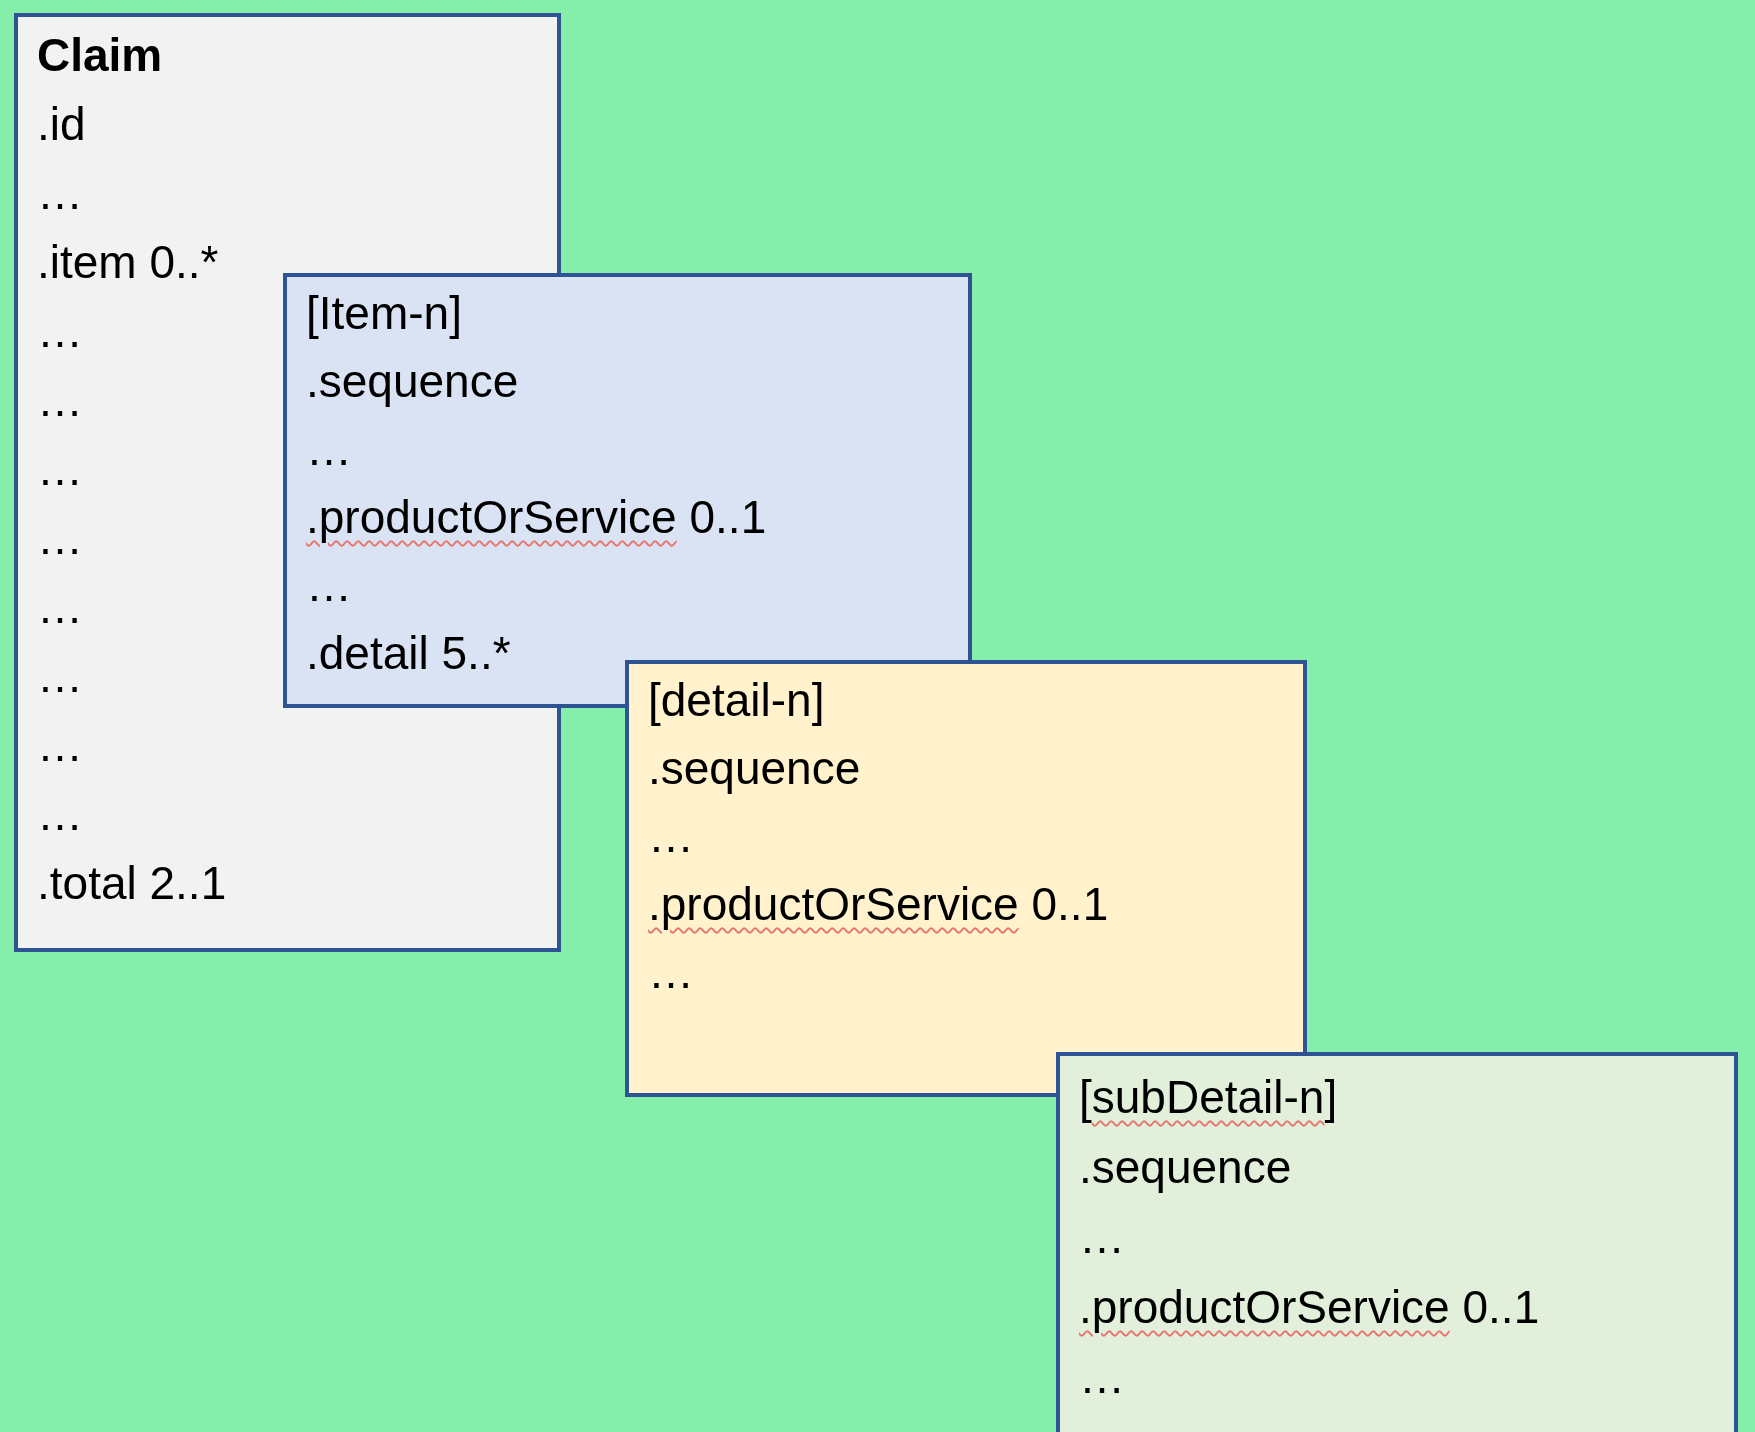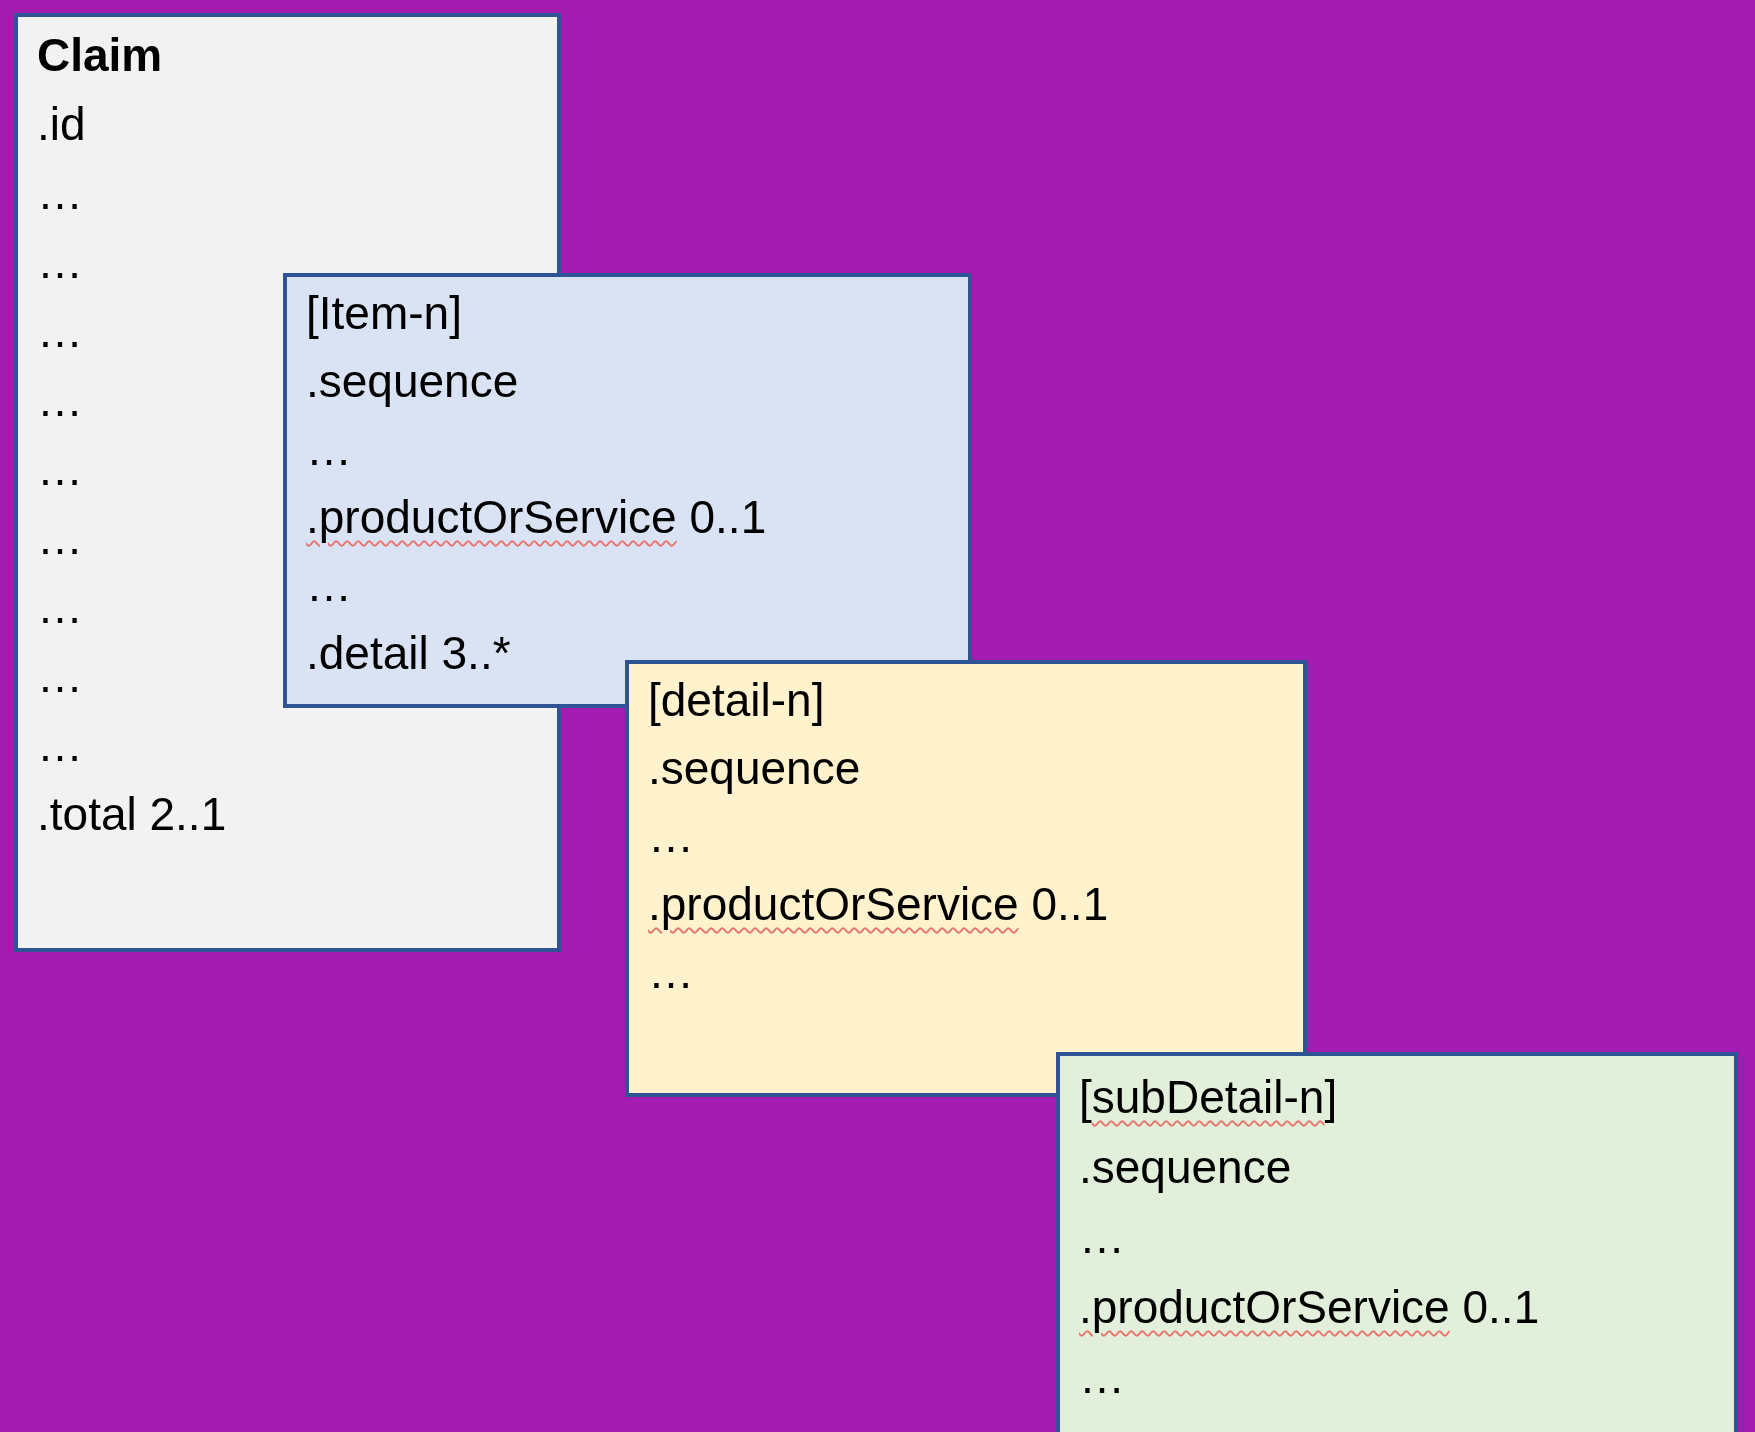--- a/index.html
+++ b/index.html
@@ -1,20 +1,20 @@
 <!DOCTYPE html>
 <html><head>
 <meta charset="utf-8">
 <style>
   html, body { margin: 0; padding: 0; background: #ffffff; }
   .stage {
     position: relative;
     width: 1755px;
     height: 1432px;
-    background: #a21caf;
+    background: #86efac;
     font-family: "Liberation Sans", sans-serif;
     color: #000000;
     overflow: hidden;
   }
   .box {
     position: absolute;
     box-sizing: border-box;
     border: 4px solid #2f5496;
     font-size: 46px;
     padding: 4px 0 0 19px;
@@ -39,38 +39,39 @@
 </style>
 </head>
 <body>
 
 <div class="stage">
 
   <div class="box" id="box-claim">
     <div class="line bold"><span>Claim</span></div>
     <div class="line"><span>.id</span></div>
     <div class="line"><span>…</span></div>
+    <div class="line"><span>.item 0..*</span></div>
     <div class="line"><span>…</span></div>
     <div class="line"><span>…</span></div>
     <div class="line"><span>…</span></div>
     <div class="line"><span>…</span></div>
     <div class="line"><span>…</span></div>
     <div class="line"><span>…</span></div>
     <div class="line"><span>…</span></div>
     <div class="line"><span>…</span></div>
     <div class="line"><span>.total 2..1</span></div>
   </div>
 
   <div class="box" id="box-item">
     <div class="line"><span>[Item-n]</span></div>
     <div class="line"><span>.sequence</span></div>
     <div class="line"><span>…</span></div>
     <div class="line"><span class="sp">.productOrService</span><span> 0..1</span></div>
     <div class="line"><span>…</span></div>
-    <div class="line"><span>.detail 3..*</span></div>
+    <div class="line"><span>.detail 5..*</span></div>
   </div>
 
   <div class="box" id="box-detail">
     <div class="line"><span>[detail-n]</span></div>
     <div class="line"><span>.sequence</span></div>
     <div class="line"><span>…</span></div>
     <div class="line"><span class="sp">.productOrService</span><span> 0..1</span></div>
     <div class="line"><span>…</span></div>
   </div>
 

